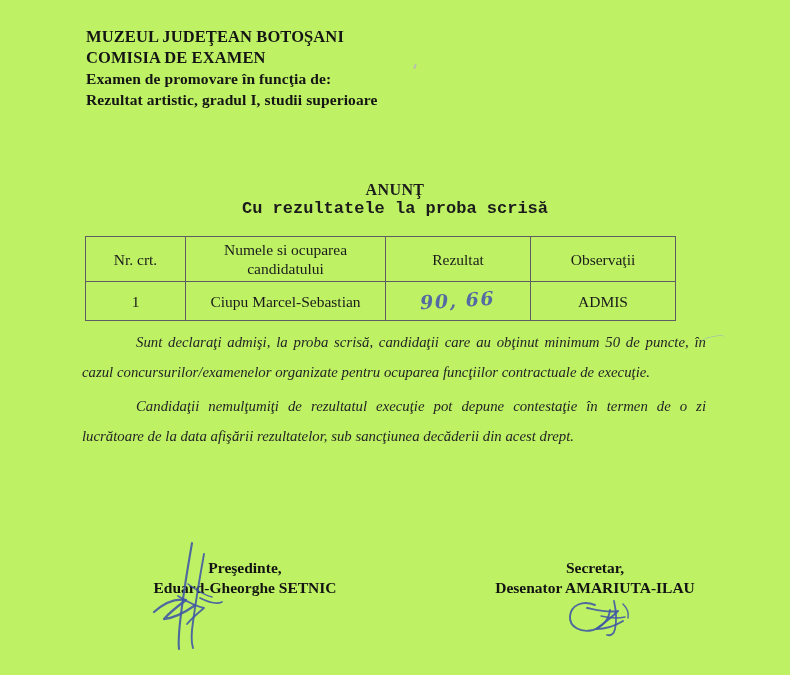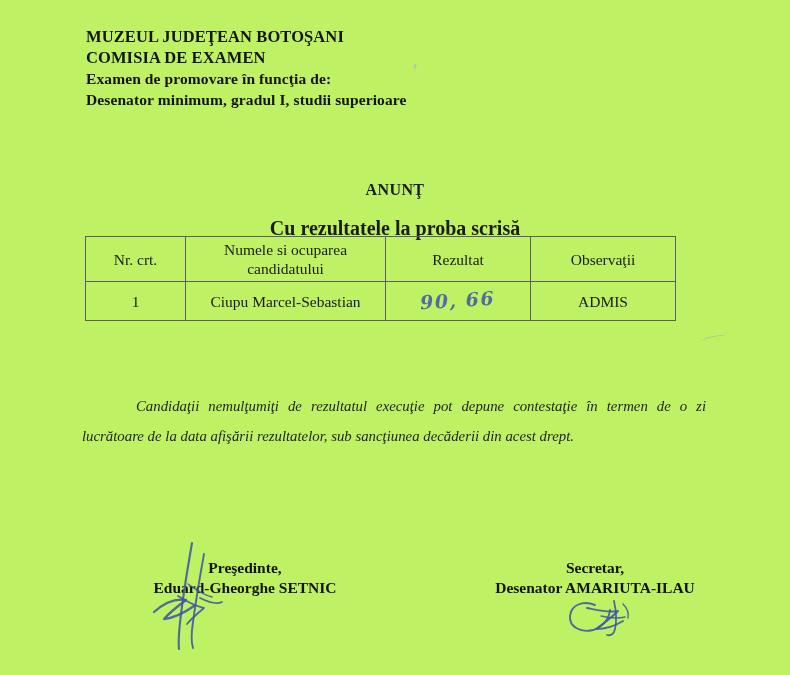--- a/index.html
+++ b/index.html
@@ -63,22 +63,23 @@
     top: 181px;
     text-align: center;
   }
   .announce .a-title {
     font-weight: bold;
     font-size: 16px;
     letter-spacing: 0.4px;
   }
   .announce .a-sub {
     font-weight: bold;
-    font-size: 20px;
-    margin-top: 18px;
+    font-size: 17px;
+    margin-top: 0;
+    font-family: Liberation Mono, monospace;
   }
 
   
   .results-table {
     position: absolute;
     left: 85px;
     top: 236px;
     width: 590px;
     border-collapse: collapse;
     table-layout: fixed;
@@ -172,21 +173,21 @@
 </style>
 </head>
 <body>
 
 <div class="page">
 
   <div class="letterhead">
     <div class="lh-1">MUZEUL JUDEŢEAN BOTOŞANI</div>
     <div class="lh-2">COMISIA DE EXAMEN</div>
     <div class="lh-3">Examen de promovare în funcţia de:</div>
-    <div class="lh-4">Desenator minimum, gradul I, studii superioare</div>
+    <div class="lh-4">Rezultat artistic, gradul I, studii superioare</div>
   </div>
   <div class="speck"></div>
 
   <div class="announce">
     <div class="a-title">ANUNŢ</div>
     <div class="a-sub">Cu rezultatele la proba scrisă</div>
   </div>
 
   <table class="results-table">
     <colgroup>
@@ -204,20 +205,21 @@
       </tr>
       <tr class="body">
         <td>1</td>
         <td>Ciupu Marcel-Sebastian</td>
         <td><span class="cell-handwritten">90, 66</span></td>
         <td>ADMIS</td>
       </tr>
     </tbody>
   </table>
 
+  <div class="body-text p1"><span class="indent"></span><span>Sunt declaraţi admişi, la proba scrisă, candidaţii care au obţinut minimum 50 de puncte, în cazul concursurilor/examenelor organizate pentru ocuparea funcţiilor contractuale de execuţie.</span></div>
   <div class="body-text p2"><span class="indent"></span><span>Candidaţii nemulţumiţi de rezultatul execuţie pot depune contestaţie în termen de o zi lucrătoare de la data afişării rezultatelor, sub sancţiunea decăderii din acest drept.</span></div>
   <div class="margin-mark"></div>
 
   <div class="sig-block sig-left">
     <div class="role">Preşedinte,</div>
     <div class="person">Eduard-Gheorghe SETNIC</div>
   </div>
 
   <div class="sig-ink sig-ink-left">
     <svg width="120" height="112" viewBox="0 0 120 112">

